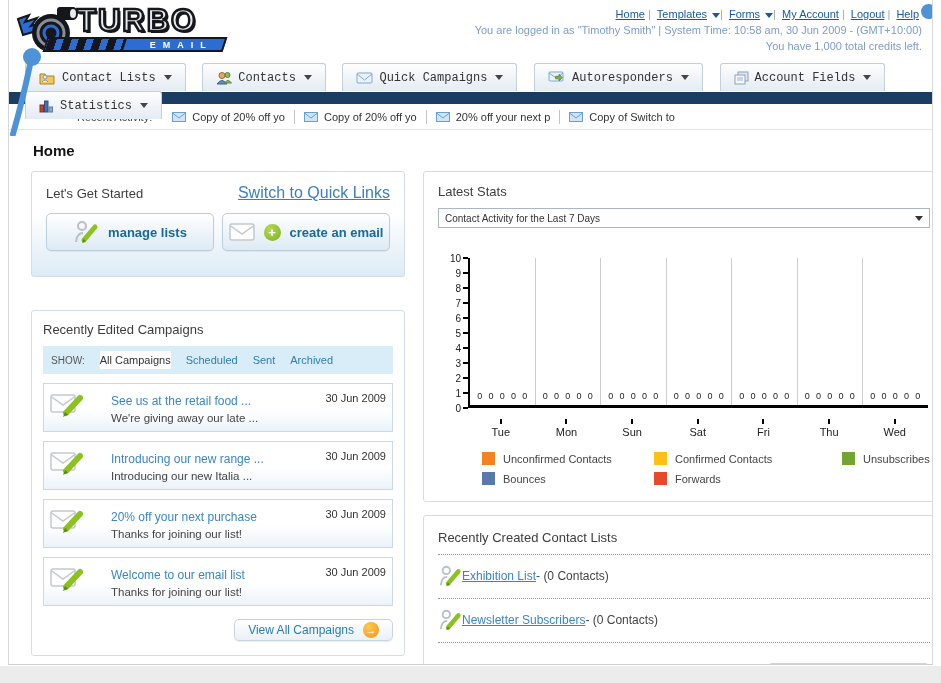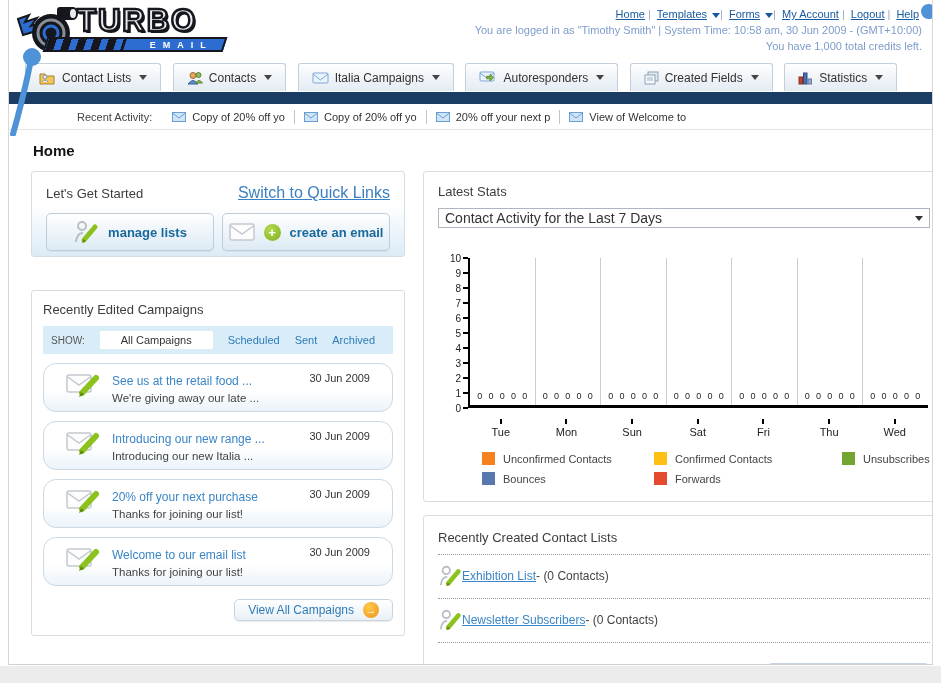--- a/index.html
+++ b/index.html
@@ -28,21 +28,21 @@
   .top-links { color:#96a9c6; }
   .top-links a { color:#17599f; margin:0 3px; white-space:nowrap; }
   .dd-arrow { display:inline-block; width:0; height:0; border-left:4px solid transparent; border-right:4px solid transparent; border-top:5px solid #17599f; margin-left:2px; vertical-align:middle; }
   .login-info, .credits-info { color:#7e9ccb; }
   .corner-dot { position:absolute; right:-4px; top:4px; width:15px; height:15px; border-radius:50%; background:#4e92d8; }
 
   
   .swoosh { position:absolute; left:0; top:44px; z-index:5; pointer-events:none; }
 
   
-  .tabbar { position:relative; padding:3px 0 0 16px; height:32px; }
+  .tabbar { position:relative; padding:3px 0 0 16px; height:32px;font-family:Liberation Mono, monospace; }
   .tab { display:inline-flex; align-items:center; gap:6px; height:28px; padding:0 13px; margin-right:7px;
      border:1px solid #c3cfdb; border-bottom:none; border-radius:3px 3px 0 0;
      background:linear-gradient(#fefefe,#e3ebf3); font-size:12px; color:#333; cursor:pointer; vertical-align:bottom; }
   .tab .tab-arrow { width:0; height:0; border-left:4px solid transparent; border-right:4px solid transparent; border-top:5px solid #444; margin-left:2px; }
   .navy-bar { height:12px; background:#1c3d63; }
 
   
   .recent-bar { height:26px; display:flex; align-items:center; padding-left:68px; font-size:11px; color:#444; border-bottom:1px solid #e4e4e4; }
   .recent-label { margin-right:20px; }
   .recent-item { display:flex; align-items:center; gap:6px; color:#333; cursor:pointer; }
@@ -52,52 +52,52 @@
   .content { padding:6px 20px 0 22px; }
   .page-title { font-size:15px; font-weight:bold; color:#141414; margin:6px 0 12px 2px; }
   .cols { display:flex; gap:18px; align-items:flex-start; }
   .col-left { width:374px; flex-shrink:0; }
   .col-right { flex:1; }
 
   .panel { border:1px solid #d5dde4; border-radius:3px; background:#fff; }
   .panel-title { font-size:13px; color:#3d3d3d; }
 
   
-  .get-started { background:linear-gradient(#ffffff 40%, #dcebf6); padding:12px 14px 5px; }
+  .get-started { background:linear-gradient(#ffffff 40%, #dcebf6); padding:12px 14px 25px; }
   .gs-head { display:flex; justify-content:space-between; align-items:center; }
   .gs-link { font-size:16px; color:#3a7fc1; }
   .gs-buttons { display:flex; gap:8px; margin-top:11px; }
   .gs-btn { flex:1; height:38px; border:1px solid #bccddc; border-radius:5px; background:linear-gradient(#ffffff,#ddeaf4);
      display:flex; align-items:center; justify-content:center; gap:9px; color:#19699c; font-weight:bold; font-size:13px; cursor:pointer;
      box-shadow:0 1px 1px rgba(0,0,0,0.06); }
 
   
   .campaigns { margin-top:33px; padding:11px 11px 14px; }
   .show-strip { margin-top:9px; background:#d9edf9; padding:5px 8px; display:flex; align-items:center; gap:15px; font-size:11px; }
   .show-label { color:#555; font-size:10px; }
   .filter { color:#2e7bb8; cursor:pointer; text-decoration:none; }
-  .filter.active { background:#fff; color:#333; padding:3px 21px; border-radius:0; text-decoration:none; }
-  .camp-item { margin-top:9px; border:1px solid #ccd9e4; border-radius:13px; background:linear-gradient(#ffffff 55%, #ebf3fa);
-     padding:7px 22px; display:flex; gap:12px; align-items:flex-start; cursor:pointer; }
+  .filter.active { background:#fff; color:#333; padding:3px 0; border-radius:0; text-decoration:none; }
+  .camp-item { margin-top:9px; border:1px solid #ccd9e4; border-radius:0; background:linear-gradient(#ffffff 55%, #ebf3fa);
+     padding:7px 6px; display:flex; gap:27px; align-items:flex-start; cursor:pointer; }
   .camp-text { flex:1; }
   .camp-title { font-size:12px; color:#3a85c6; text-decoration:none; }
   .camp-sub { font-size:11.5px; color:#444; margin-top:3px; }
   .camp-date { font-size:11px; color:#333; white-space:nowrap; padding-top:1px; }
   .panel-btn-row { display:flex; justify-content:flex-end; margin-top:13px; }
   .pill-btn { border:1px solid #c9d4df; border-radius:5px; background:linear-gradient(#ffffff,#e9f1f7); padding:2px 13px;
      display:flex; align-items:center; gap:9px; color:#2e7bb8; font-size:12px; cursor:pointer; box-shadow:0 1px 1px rgba(0,0,0,0.08); }
   .orange-circle { width:16px; height:16px; border-radius:50%; background:radial-gradient(circle at 35% 30%, #ffc94d, #ef9415);
      display:flex; align-items:center; justify-content:center; color:#fff; font-weight:bold; font-size:11px; line-height:1; }
   .green-circle { width:17px; height:17px; border-radius:50%; background:radial-gradient(circle at 35% 30%, #b5d94e, #7fb023);
      display:flex; align-items:center; justify-content:center; color:#fff; font-weight:bold; font-size:13px; line-height:1; }
 
   
   .latest-stats { padding:12px 14px 16px; }
   .stats-select { margin-top:9px; border:1px solid #aeb6bf; height:20px; display:flex; align-items:center; justify-content:space-between;
-     padding:0 6px; font-size:14px; color:#333; cursor:pointer; background:#fff; }
+     padding:0 6px; font-size:10px; color:#333; cursor:pointer; background:#fff; }
   .sel-arrow { width:0; height:0; border-left:4px solid transparent; border-right:4px solid transparent; border-top:5px solid #333; }
 
   .chart { margin:30px 2px 0 4px; }
   .chart-body { display:flex; }
   .y-col { width:26px; position:relative; height:150px; }
   .ytick { position:absolute; right:0; display:flex; align-items:center; font-size:10px; color:#222; height:12px; }
   .ytick i { display:inline-block; width:5px; height:2px; background:#000; margin-left:2px; }
   .plot { flex:1; height:150px; border-left:2px solid #000; border-bottom:3px solid #000; display:flex; }
   .cgroup { flex:1; position:relative; }
   .cgroup + .cgroup { border-left:1px solid #ccc; }
@@ -181,39 +181,39 @@
           <path d="M8.5 12 q3.5 -5 7 0 Z" fill="#8fba5d" stroke="#5c8430"></path>
         </svg>
         <span>Contacts</span>
           <span class="tab-arrow"></span>
       </div>
       <div class="tab">
         <svg width="17" height="12" viewBox="0 0 17 12">
           <rect x="1" y="1" width="15" height="10" rx="1" fill="#eaf3fb" stroke="#7da7d9"></rect>
           <path d="M1 2 L8.5 8 L16 2" fill="none" stroke="#7da7d9"></path>
         </svg>
-        <span>Italia Campaigns</span>
+        <span>Quick Campaigns</span>
           <span class="tab-arrow"></span>
       </div>
       <div class="tab">
         <svg width="18" height="13" viewBox="0 0 18 13">
           <rect x="1" y="1" width="14" height="9" rx="1" fill="#eaf3fb" stroke="#7da7d9"></rect>
           <path d="M1 2 L8 7 L15 2" fill="none" stroke="#7da7d9"></path>
           <path d="M9 10 h4 v-2.5 l4 4 -4 4 v-2.5 h-4 Z" transform="translate(0,-3.2) scale(0.85)" fill="#7db33a" stroke="#4f7a1c" stroke-width="0.8"></path>
         </svg>
         <span>Autoresponders</span>
           <span class="tab-arrow"></span>
       </div>
       <div class="tab">
         <svg width="15" height="14" viewBox="0 0 15 14">
           <rect x="4" y="1" width="10" height="9" fill="#dfe7ef" stroke="#8da2b8"></rect>
           <rect x="1" y="4" width="10" height="9" fill="#f4f8fb" stroke="#8da2b8"></rect>
           <path d="M3 7 h6 M3 9 h6" stroke="#9fb3c6"></path>
         </svg>
-        <span>Created Fields</span>
+        <span>Account Fields</span>
           <span class="tab-arrow"></span>
       </div>
       <div class="tab">
         <svg width="15" height="14" viewBox="0 0 15 14">
           <rect x="1" y="6" width="3.5" height="7" fill="#c0432f" stroke="#8c2e1f"></rect>
           <rect x="5.5" y="2" width="3.5" height="11" fill="#4a6fae" stroke="#2f4d82"></rect>
           <rect x="10" y="8" width="3.5" height="5" fill="#93a9cf" stroke="#5f79a8"></rect>
         </svg>
         <span>Statistics</span>
           <span class="tab-arrow"></span>
@@ -245,21 +245,21 @@
             <path d="M0.5 1 L7 6 L13.5 1" fill="none" stroke="#6b9fd2"></path>
           </svg>
         <span>20% off your next p</span>
       </span>
       <span class="recent-sep"></span>
       <span class="recent-item">
         <svg class="envelope-sm" width="14" height="10" viewBox="0 0 14 10">
             <rect x="0.5" y="0.5" width="13" height="9" fill="#cfe4f6" stroke="#6b9fd2"></rect>
             <path d="M0.5 1 L7 6 L13.5 1" fill="none" stroke="#6b9fd2"></path>
           </svg>
-        <span>View of Welcome to</span>
+        <span>Copy of Switch to</span>
       </span>
     </div>
 
     <div class="content">
       <div class="page-title">Home</div>
 
       <div class="cols">
 
         <div class="col-left">
 

